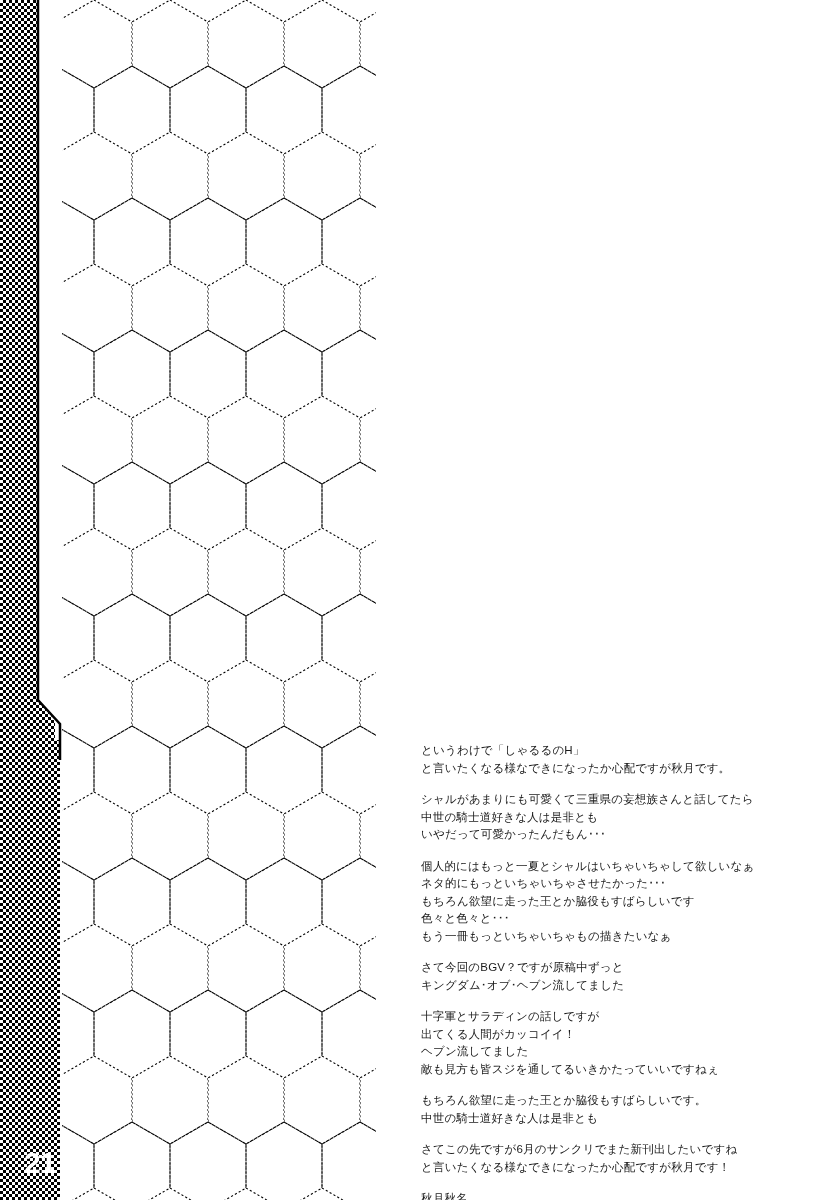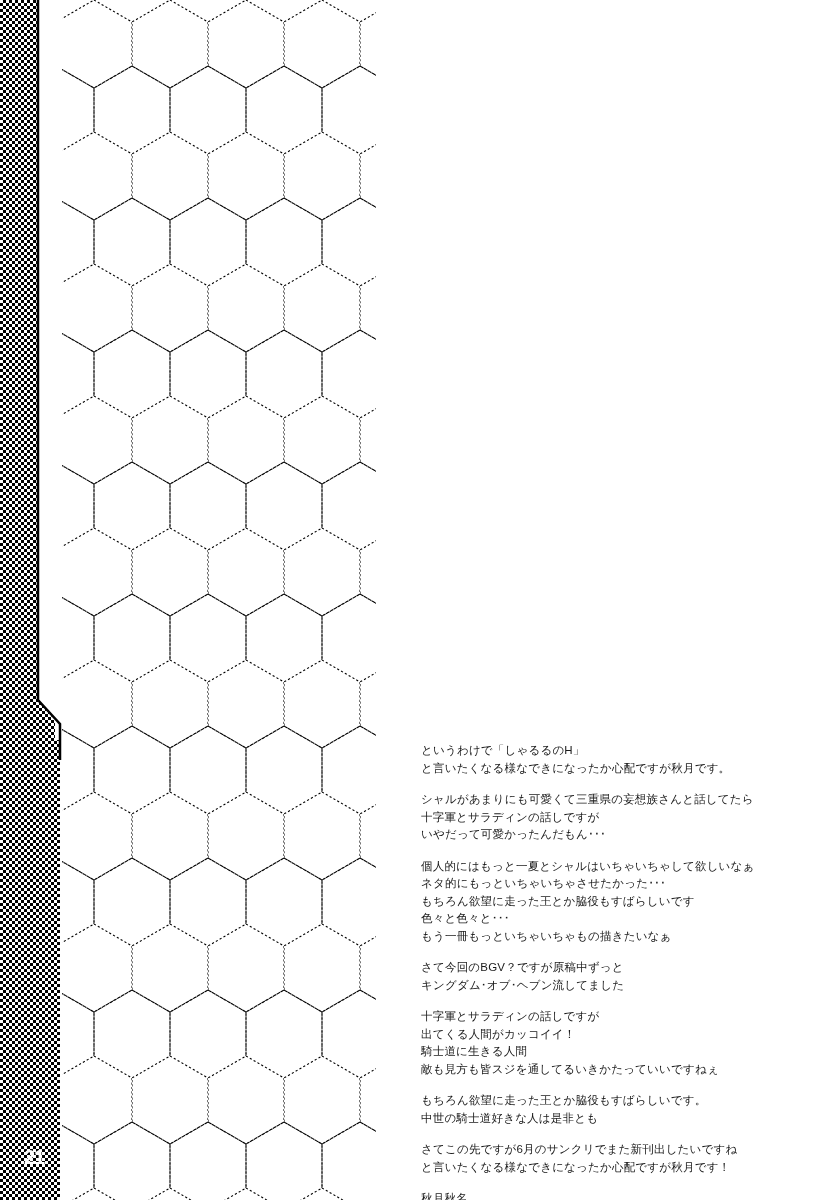--- a/index.html
+++ b/index.html
@@ -89,21 +89,21 @@
   .afterword .para:last-child { margin-bottom: 0; }
   .sign {
     margin-top: 18px;
   }
 
   
   .page-number {
     position: absolute;
     left: 24px;
     top: 1146px;
-    font-size: 20px;
+    font-size: 30px;
     font-weight: bold;
     color: #ffffff;
     font-family: "Liberation Sans", sans-serif;
     letter-spacing: -1px;
   }
 </style>
 </head>
 <body>
 
 <div id="page">
@@ -128,32 +128,32 @@
   <div class="checker-cut2"></div>
 
   <svg class="wedge-line" width="30" height="760" viewBox="0 0 30 760" aria-hidden="true">
     <path d="M2,0 L2,700 L24,724 L24,760" fill="none" stroke="#000000" stroke-width="2.5"></path>
   </svg>
 
   <div class="afterword">
     <p class="para">というわけで「しゃるるのH」
 と言いたくなる様なできになったか心配ですが秋月です。</p>
     <p class="para">シャルがあまりにも可愛くて三重県の妄想族さんと話してたら
-十字軍とサラディンの話しですが
+中世の騎士道好きな人は是非とも
 いやだって可愛かったんだもん･･･</p>
     <p class="para">個人的にはもっと一夏とシャルはいちゃいちゃして欲しいなぁ
 ネタ的にもっといちゃいちゃさせたかった･･･
 もちろん欲望に走った王とか脇役もすばらしいです
 色々と色々と･･･
 もう一冊もっといちゃいちゃもの描きたいなぁ</p>
     <p class="para">さて今回のBGV？ですが原稿中ずっと
 キングダム･オブ･ヘブン流してました</p>
     <p class="para">十字軍とサラディンの話しですが
 出てくる人間がカッコイイ！
-騎士道に生きる人間
+ヘブン流してました
 敵も見方も皆スジを通してるいきかたっていいですねぇ</p>
     <p class="para">もちろん欲望に走った王とか脇役もすばらしいです。
 中世の騎士道好きな人は是非とも</p>
     <p class="para">さてこの先ですが6月のサンクリでまた新刊出したいですね
 と言いたくなる様なできになったか心配ですが秋月です！</p>
     <p class="para sign">秋月秋名</p>
   </div>
 
   <div class="page-number">21</div>
 

